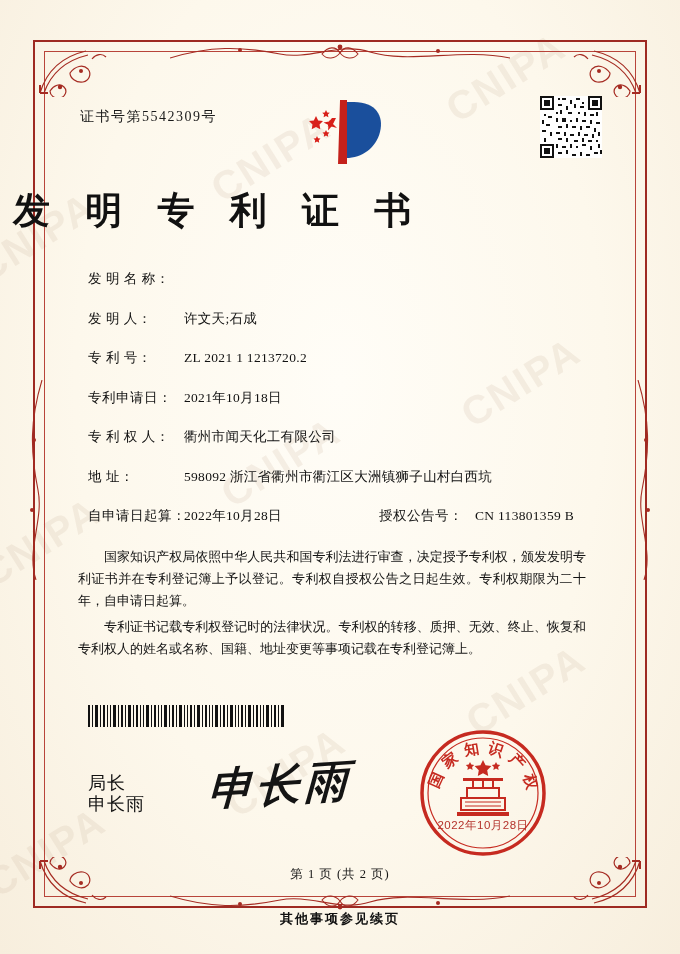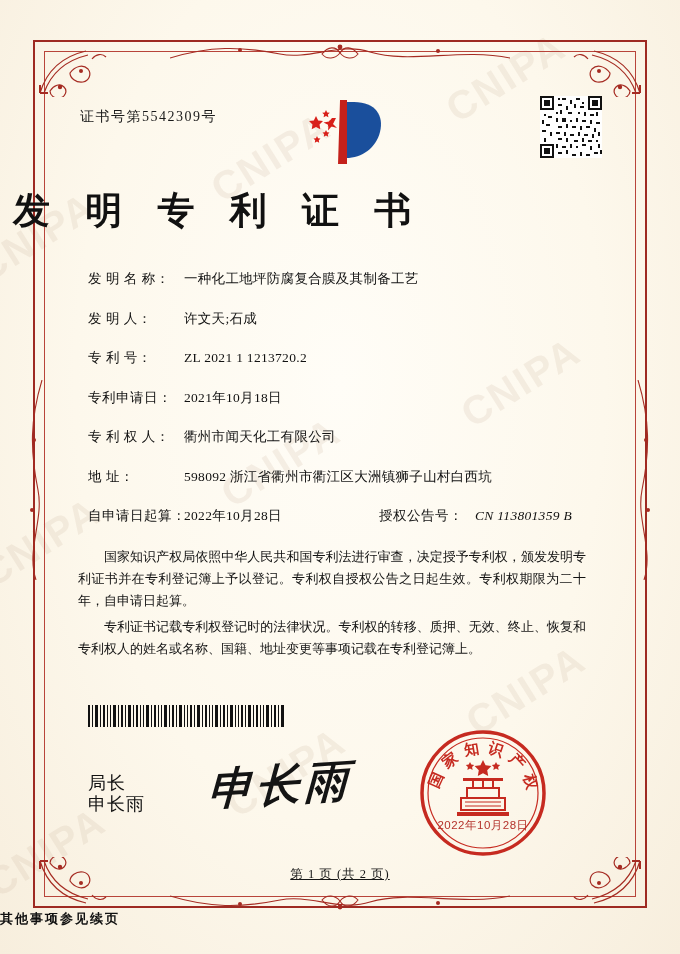--- a/index.html
+++ b/index.html
@@ -145,21 +145,21 @@
   }
   .row.dual .val { flex: none; width: 195px; }
   .row.dual .lbl2 {
     width: 96px;
     flex: none;
     letter-spacing: 0.5px;
     display: flex;
     justify-content: space-between;
     text-align: right;
   }
-  .row.dual .val2 { flex: 1; letter-spacing: 0.3px; font-style: italic; }
+  .row.dual .val2 { flex: 1; letter-spacing: 0.3px; }
 
   
   .paras {
     position: absolute;
     left: 78px;
     top: 546px;
     width: 524px;
     font-size: 13px;
     line-height: 22px;
     color: #121212;
@@ -226,26 +226,26 @@
   }
 
   .page-num {
     position: absolute;
     left: 0; right: 0;
     top: 866px;
     text-align: center;
     font-size: 12.5px;
     color: #161616;
     letter-spacing: 1px;
-    text-decoration: underline;
   }
   .footer-note {
     position: absolute;
     left: 0; right: 0;
     top: 910px;
+    text-align: center;
     font-size: 13px;
     color: #111;
     letter-spacing: 2px;
     font-weight: bold;
   }
 </style>
 </head>
 <body>
 
 <div id="page">
@@ -448,21 +448,20 @@
         <path d="M37 40 l1.1 2.2 2.4 0.4 -1.7 1.7 0.4 2.4 -2.2 -1.1 -2.2 1.1 0.4 -2.4 -1.7 -1.7 2.4 -0.4 z"></path>
       </g>
     </svg>
   </div>
 
   <div class="title">发 明 专 利 证 书</div>
 
   <div class="fields">
     <div class="row">
       <div class="lbl">发 明 名 称：</div>
-      <div class="val">一种化工地坪防腐复合膜及其制备工艺</div>
     </div>
     <div class="row">
       <div class="lbl">发 明 人：</div>
       <div class="val">许文天;石成</div>
     </div>
     <div class="row">
       <div class="lbl">专 利 号：</div>
       <div class="val">ZL 2021 1 1213720.2</div>
     </div>
     <div class="row">

